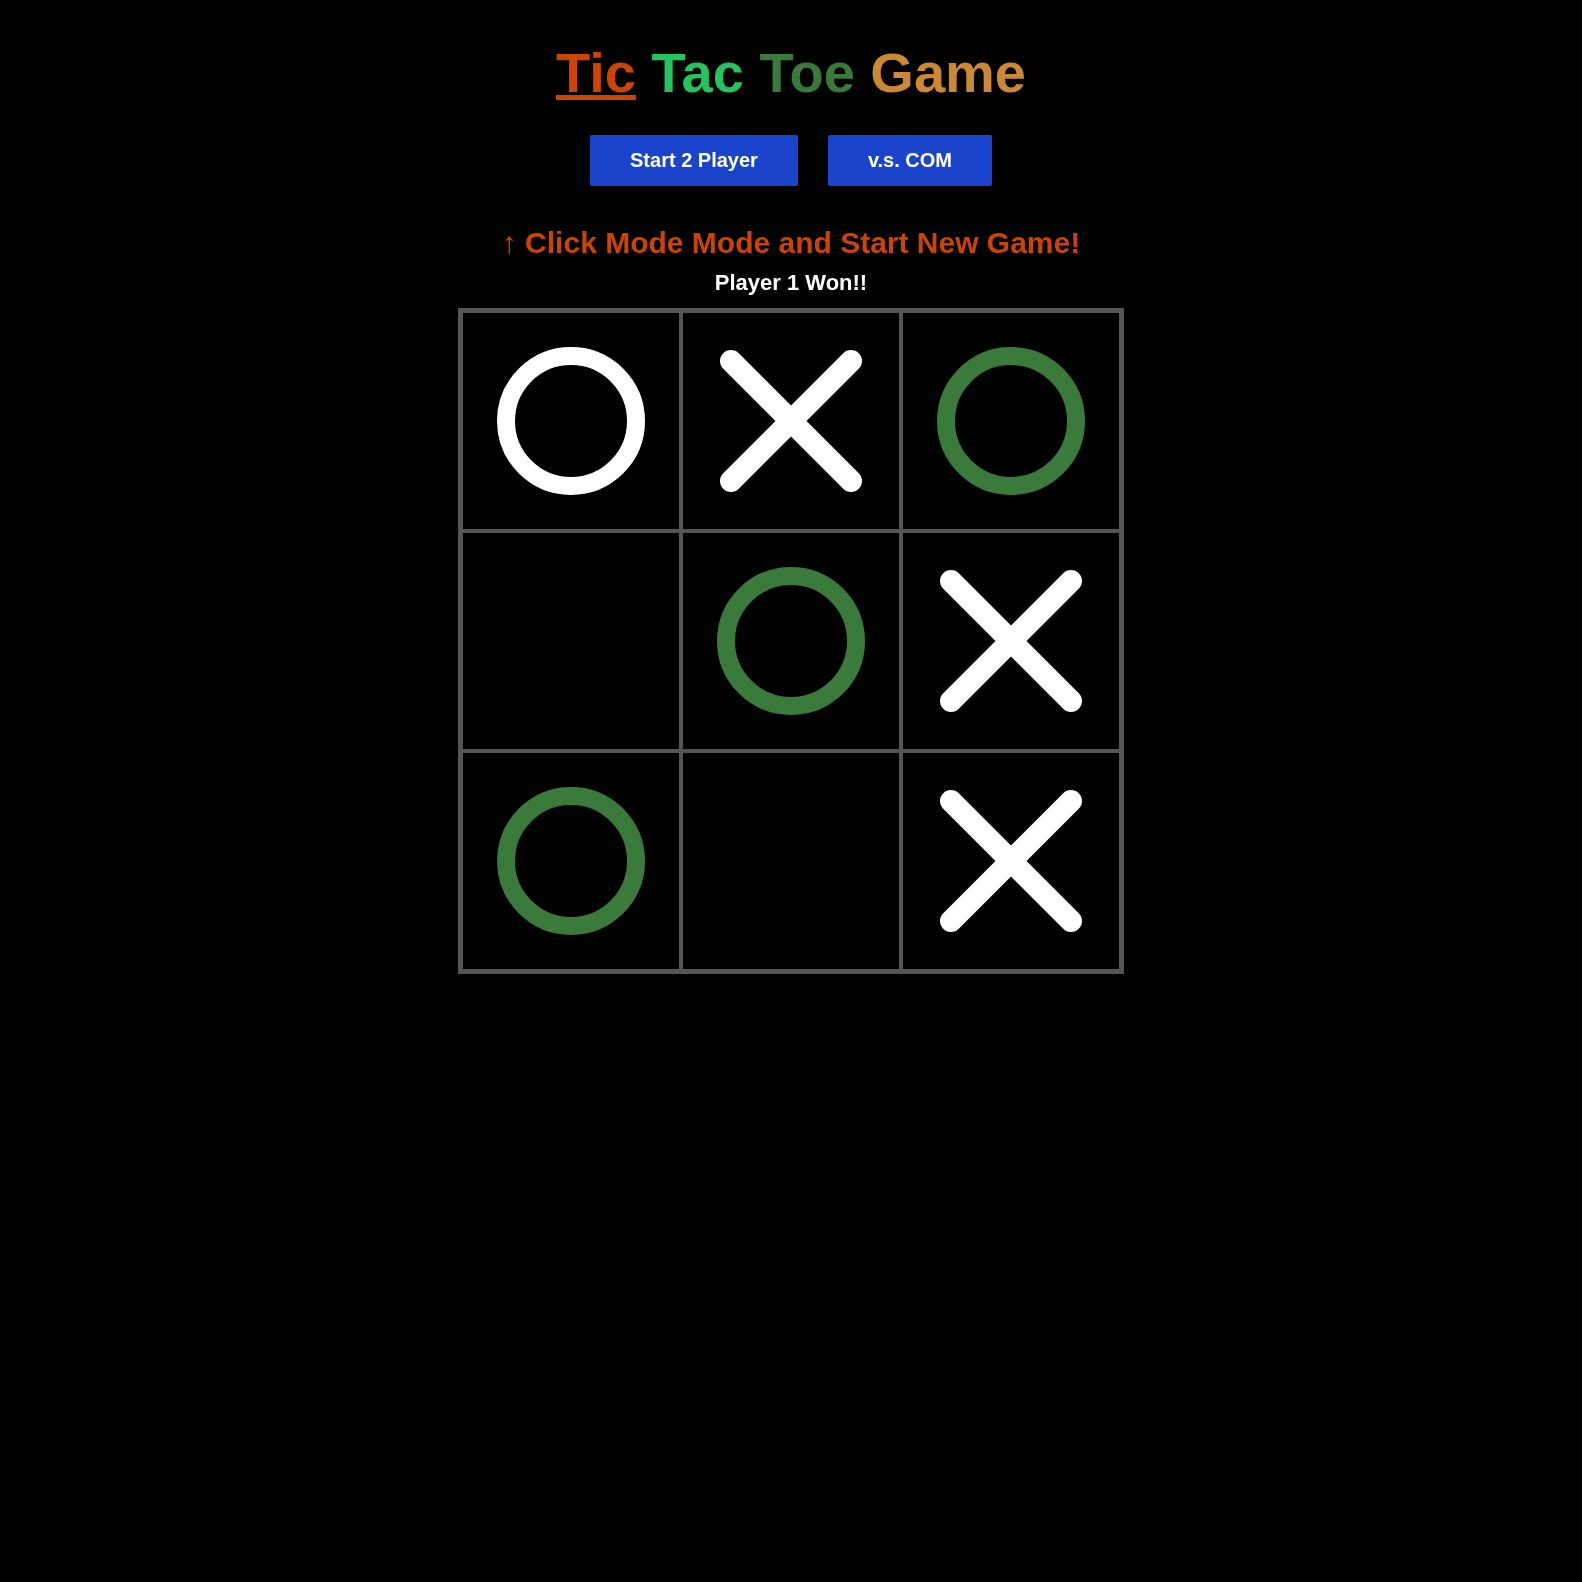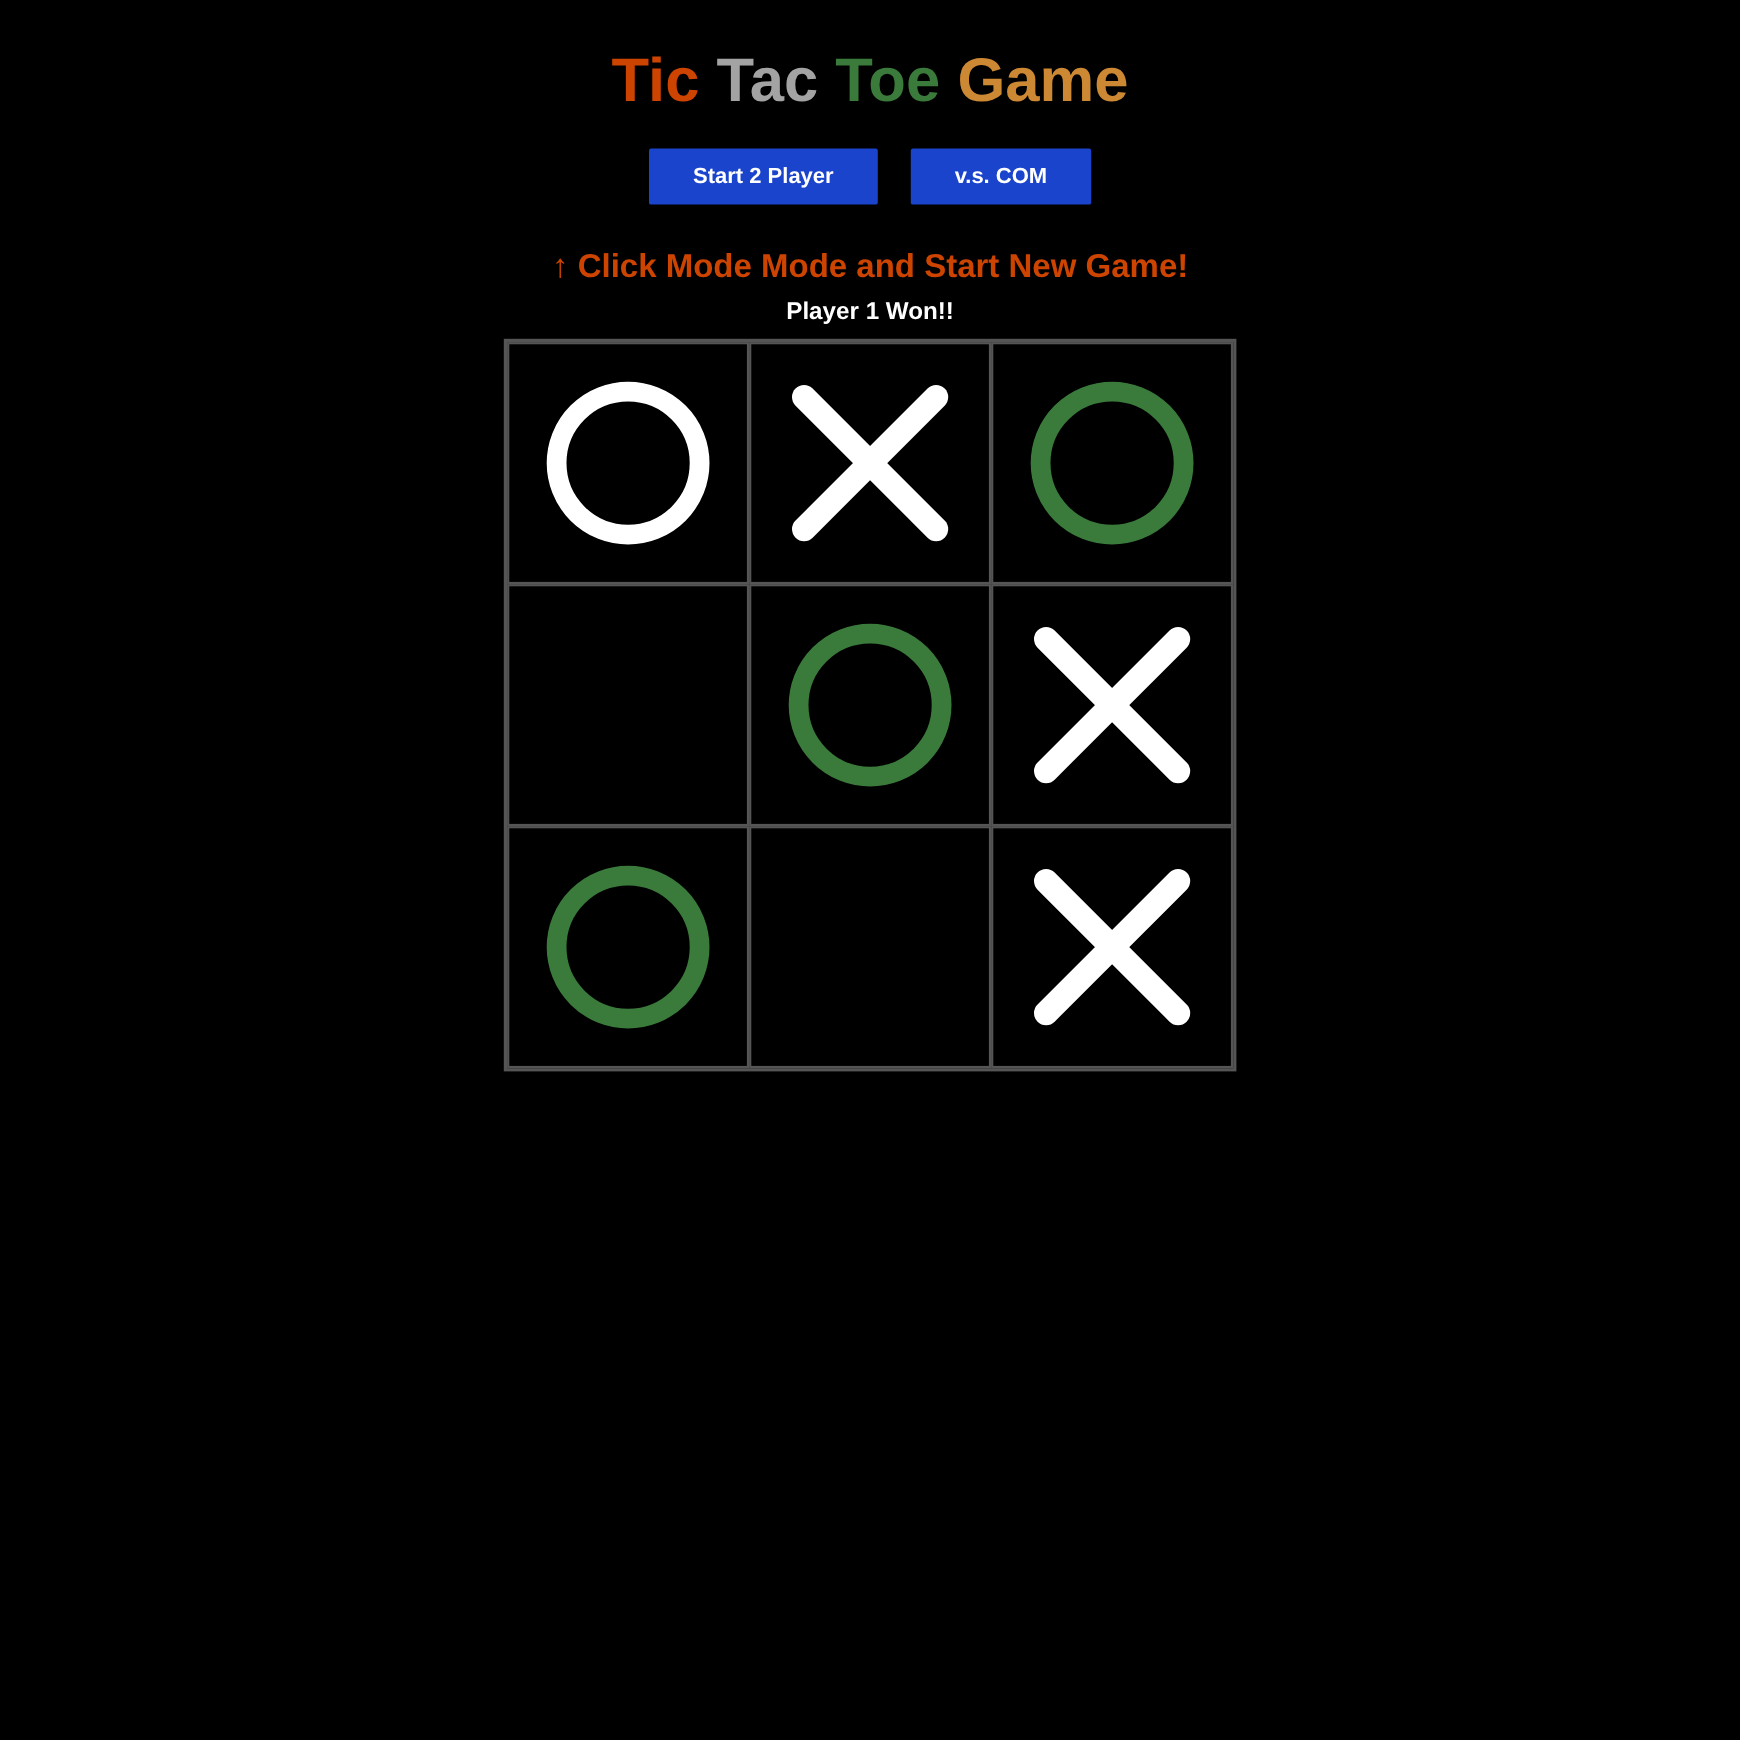--- a/index.html
+++ b/index.html
@@ -15,22 +15,22 @@
       padding: 20px;
     }
 
     #title {
       font-size: 56px;
       font-weight: bold;
       margin-top: 20px;
       margin-bottom: 30px;
     }
 
-    .title-tic { color: #cc4400; }
-    .title-tac { color: #a3a3a3; }
+    .title-tic { color: #cc4400; text-decoration: underline; }
+    .title-tac { color: #22c55e; }
     .title-toe { color: #3a7a3a; text-align: right; }
     .title-game { color: #cc8833; }
 
     #buttons {
       display: flex;
       gap: 30px;
       margin-bottom: 40px;
     }
 
     .game-btn {

